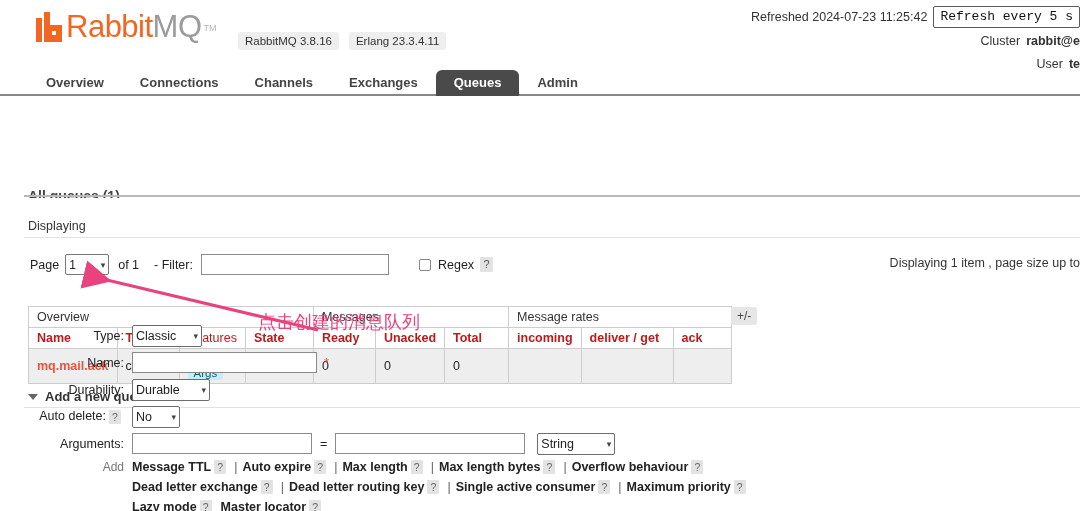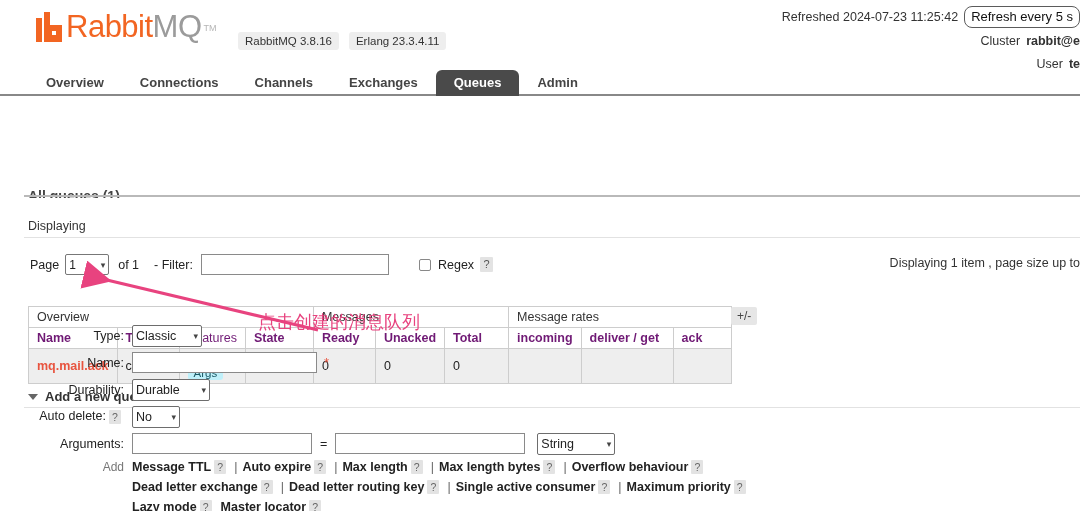--- a/index.html
+++ b/index.html
@@ -27,21 +27,21 @@
   .ver-badge {
     background: #eeeeee; color:#333; font-size: 11.5px;
     padding: 3px 7px; border-radius: 3px; white-space: nowrap;
   }
 
   .hdr-right { position: absolute; right: 0px; top: 6px; text-align: right; font-size: 12.5px; color:#333; width: 420px; }
   .hdr-line { line-height: 20px; white-space: nowrap; display: flex; justify-content: flex-end; align-items: center; }
   .hdr-line .lbl { margin-right: 6px; }
   .refresh-select {
     border: 1px solid #5b5b5b; background:#fff; font-size: 13px;
-    padding: 2px 6px; border-radius: 8px; font-family: Liberation Sans, sans-serif; color:#111;
+    padding: 2px 6px; border-radius: 2px; font-family: Liberation Mono, monospace; color:#111;
     height: 22px; line-height: 16px;
   }
   .hdr-strong { font-weight: bold; }
   .hdr-row2, .hdr-row3, .hdr-row4 { margin-top: 3px; }
 
   
   .nav {
     position: relative; height: 28px;
     border-bottom: 2px solid #888;
     background: #fff;
@@ -92,21 +92,21 @@
   }
 
   
   .qtable-wrap { position: absolute; left: 28px; top: 210px; }
   table.qtable { border-collapse: collapse; font-size: 12.5px; }
   table.qtable td, table.qtable th {
     border: 1px solid #cdcdcd; padding: 3px 8px; font-weight: normal; text-align: left;
     background: #fff; height: 19px;
   }
   table.qtable tr.grp td { color:#333; font-size: 12.5px; padding-top:3px; padding-bottom:3px; }
-  table.qtable tr.hdr td { font-weight: bold; color:#701a75; }
+  table.qtable tr.hdr td { font-weight: bold; color:#b91c1c; }
   table.qtable tr.hdr td.nb { font-weight: normal; }
   table.qtable tr.datarow td { background: #eeeeee; }
   td.num { text-align: right; }
   .qname { color:#e8543f; font-weight: bold; }
   .badge {
     display:inline-block; background:#bff0fa; color:#1b5a66; font-size:11.5px;
     padding: 1px 6px; border-radius: 3px; margin-right: 4px;
   }
   .state-cell { display:flex; align-items:center; gap: 18px; }
   .state-box { width: 11px; height: 11px; background:#d9d9d9; display:inline-block; }

